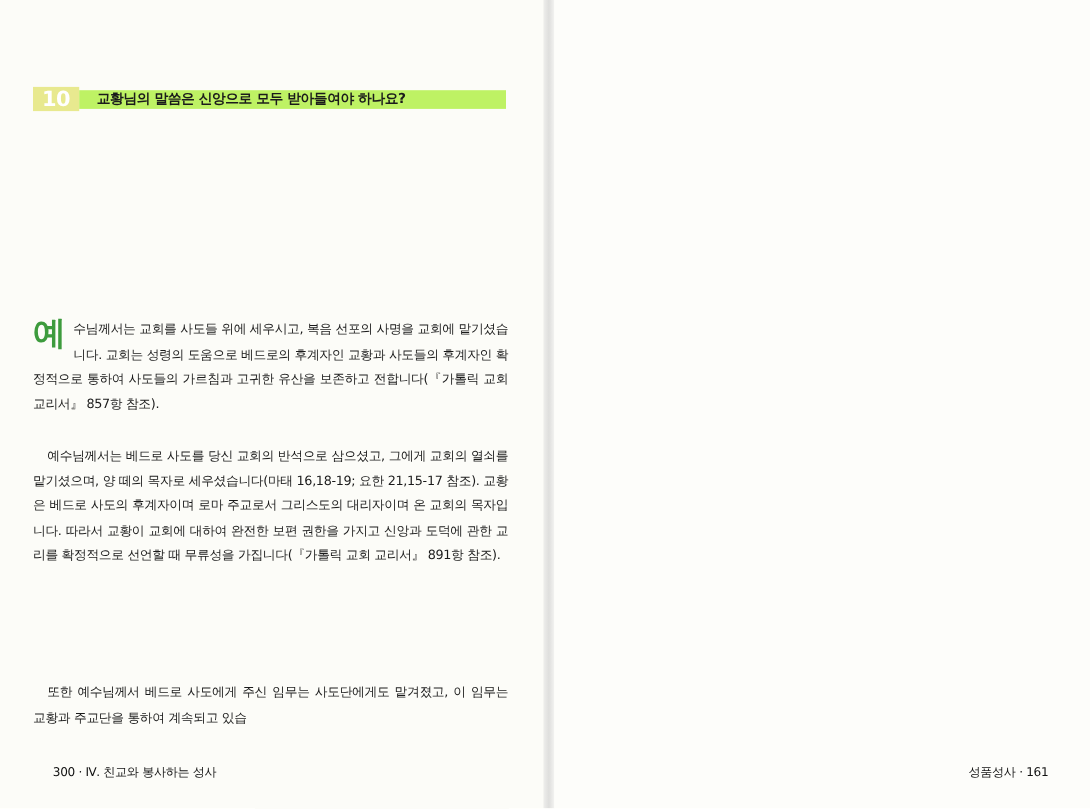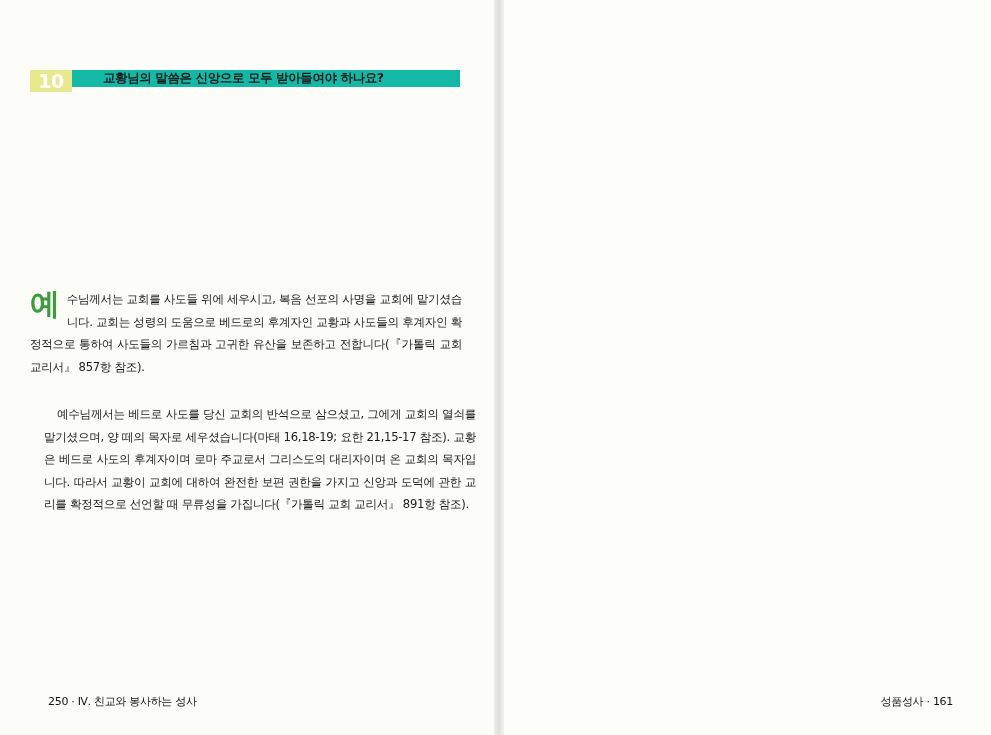--- a/index.html
+++ b/index.html
@@ -44,41 +44,41 @@
   }
 
   
   .qa-band {
     position: absolute;
     left: 30px;
     top: 70px;
     width: 430px;
     height: 40px;
     display: flex;
-    align-items: flex-start;
+    align-items: center;
   }
   .qa-number-box {
     width: 42px;
     background: #e8e98f;
     display: flex;
     align-items: center;
     justify-content: center;
   }
   .qa-number {
     color: #ffffff;
     font-size: 19px;
     font-weight: bold;
     letter-spacing: -0.5px;
   }
   .qa-title-box {
     flex: 1;
-    background: #14b8a6;
+    background: #bef264;
     display: flex;
     align-items: center;
-    padding-left: 31px;
+    padding-left: 16px;
   }
   .qa-title {
     font-size: 12.5px;
     font-weight: bold;
     color: #1b1b1b;
     letter-spacing: -0.4px;
   }
 
   
   .para {
@@ -116,21 +116,21 @@
     line-height: 0.92;
     font-weight: bold;
     color: #3d9b3d;
     margin: 2px 7px 0 0;
   }
   .indent {
     text-indent: 13px;
   }
 
   .body-left-2 {
-    left: 44px;
+    left: 30px;
     top: 403px;
     width: 432px;
   }
   .body-left-3 {
     left: 30px;
     top: 618px;
     width: 432px;
   }
 
   
@@ -166,22 +166,23 @@
       </div>
     </div>
 
 
     <div class="para answer-block">
       <span class="answer-mark">예</span><span>수님께서는 교회를 사도들 위에 세우시고, 복음 선포의 사명을 교회에 맡기셨습니다. 교회는 성령의 도움으로 베드로의 후계자인 교황과 사도들의 후계자인 확정적으로 통하여 사도들의 가르침과 고귀한 유산을 보존하고 전합니다(『가톨릭 교회 교리서』 857항 참조).</span>
     </div>
 
     <div class="para indent body-left-2">예수님께서는 베드로 사도를 당신 교회의 반석으로 삼으셨고, 그에게 교회의 열쇠를 맡기셨으며, 양 떼의 목자로 세우셨습니다(마태 16,18-19; 요한 21,15-17 참조). 교황은 베드로 사도의 후계자이며 로마 주교로서 그리스도의 대리자이며 온 교회의 목자입니다. 따라서 교황이 교회에 대하여 완전한 보편 권한을 가지고 신앙과 도덕에 관한 교리를 확정적으로 선언할 때 무류성을 가집니다(『가톨릭 교회 교리서』 891항 참조).</div>
 
+    <div class="para indent body-left-3">또한 예수님께서 베드로 사도에게 주신 임무는 사도단에게도 맡겨졌고, 이 임무는 교황과 주교단을 통하여 계속되고 있습</div>
 
-    <div class="footer footer-left">250 · Ⅳ. 친교와 봉사하는 성사</div>
+    <div class="footer footer-left">300 · Ⅳ. 친교와 봉사하는 성사</div>
   </div>
 
   <div class="gutter"></div>
 
   <div class="right-page">
 
     <div class="footer footer-right">성품성사 · 161</div>
   </div>
 
 </div>

